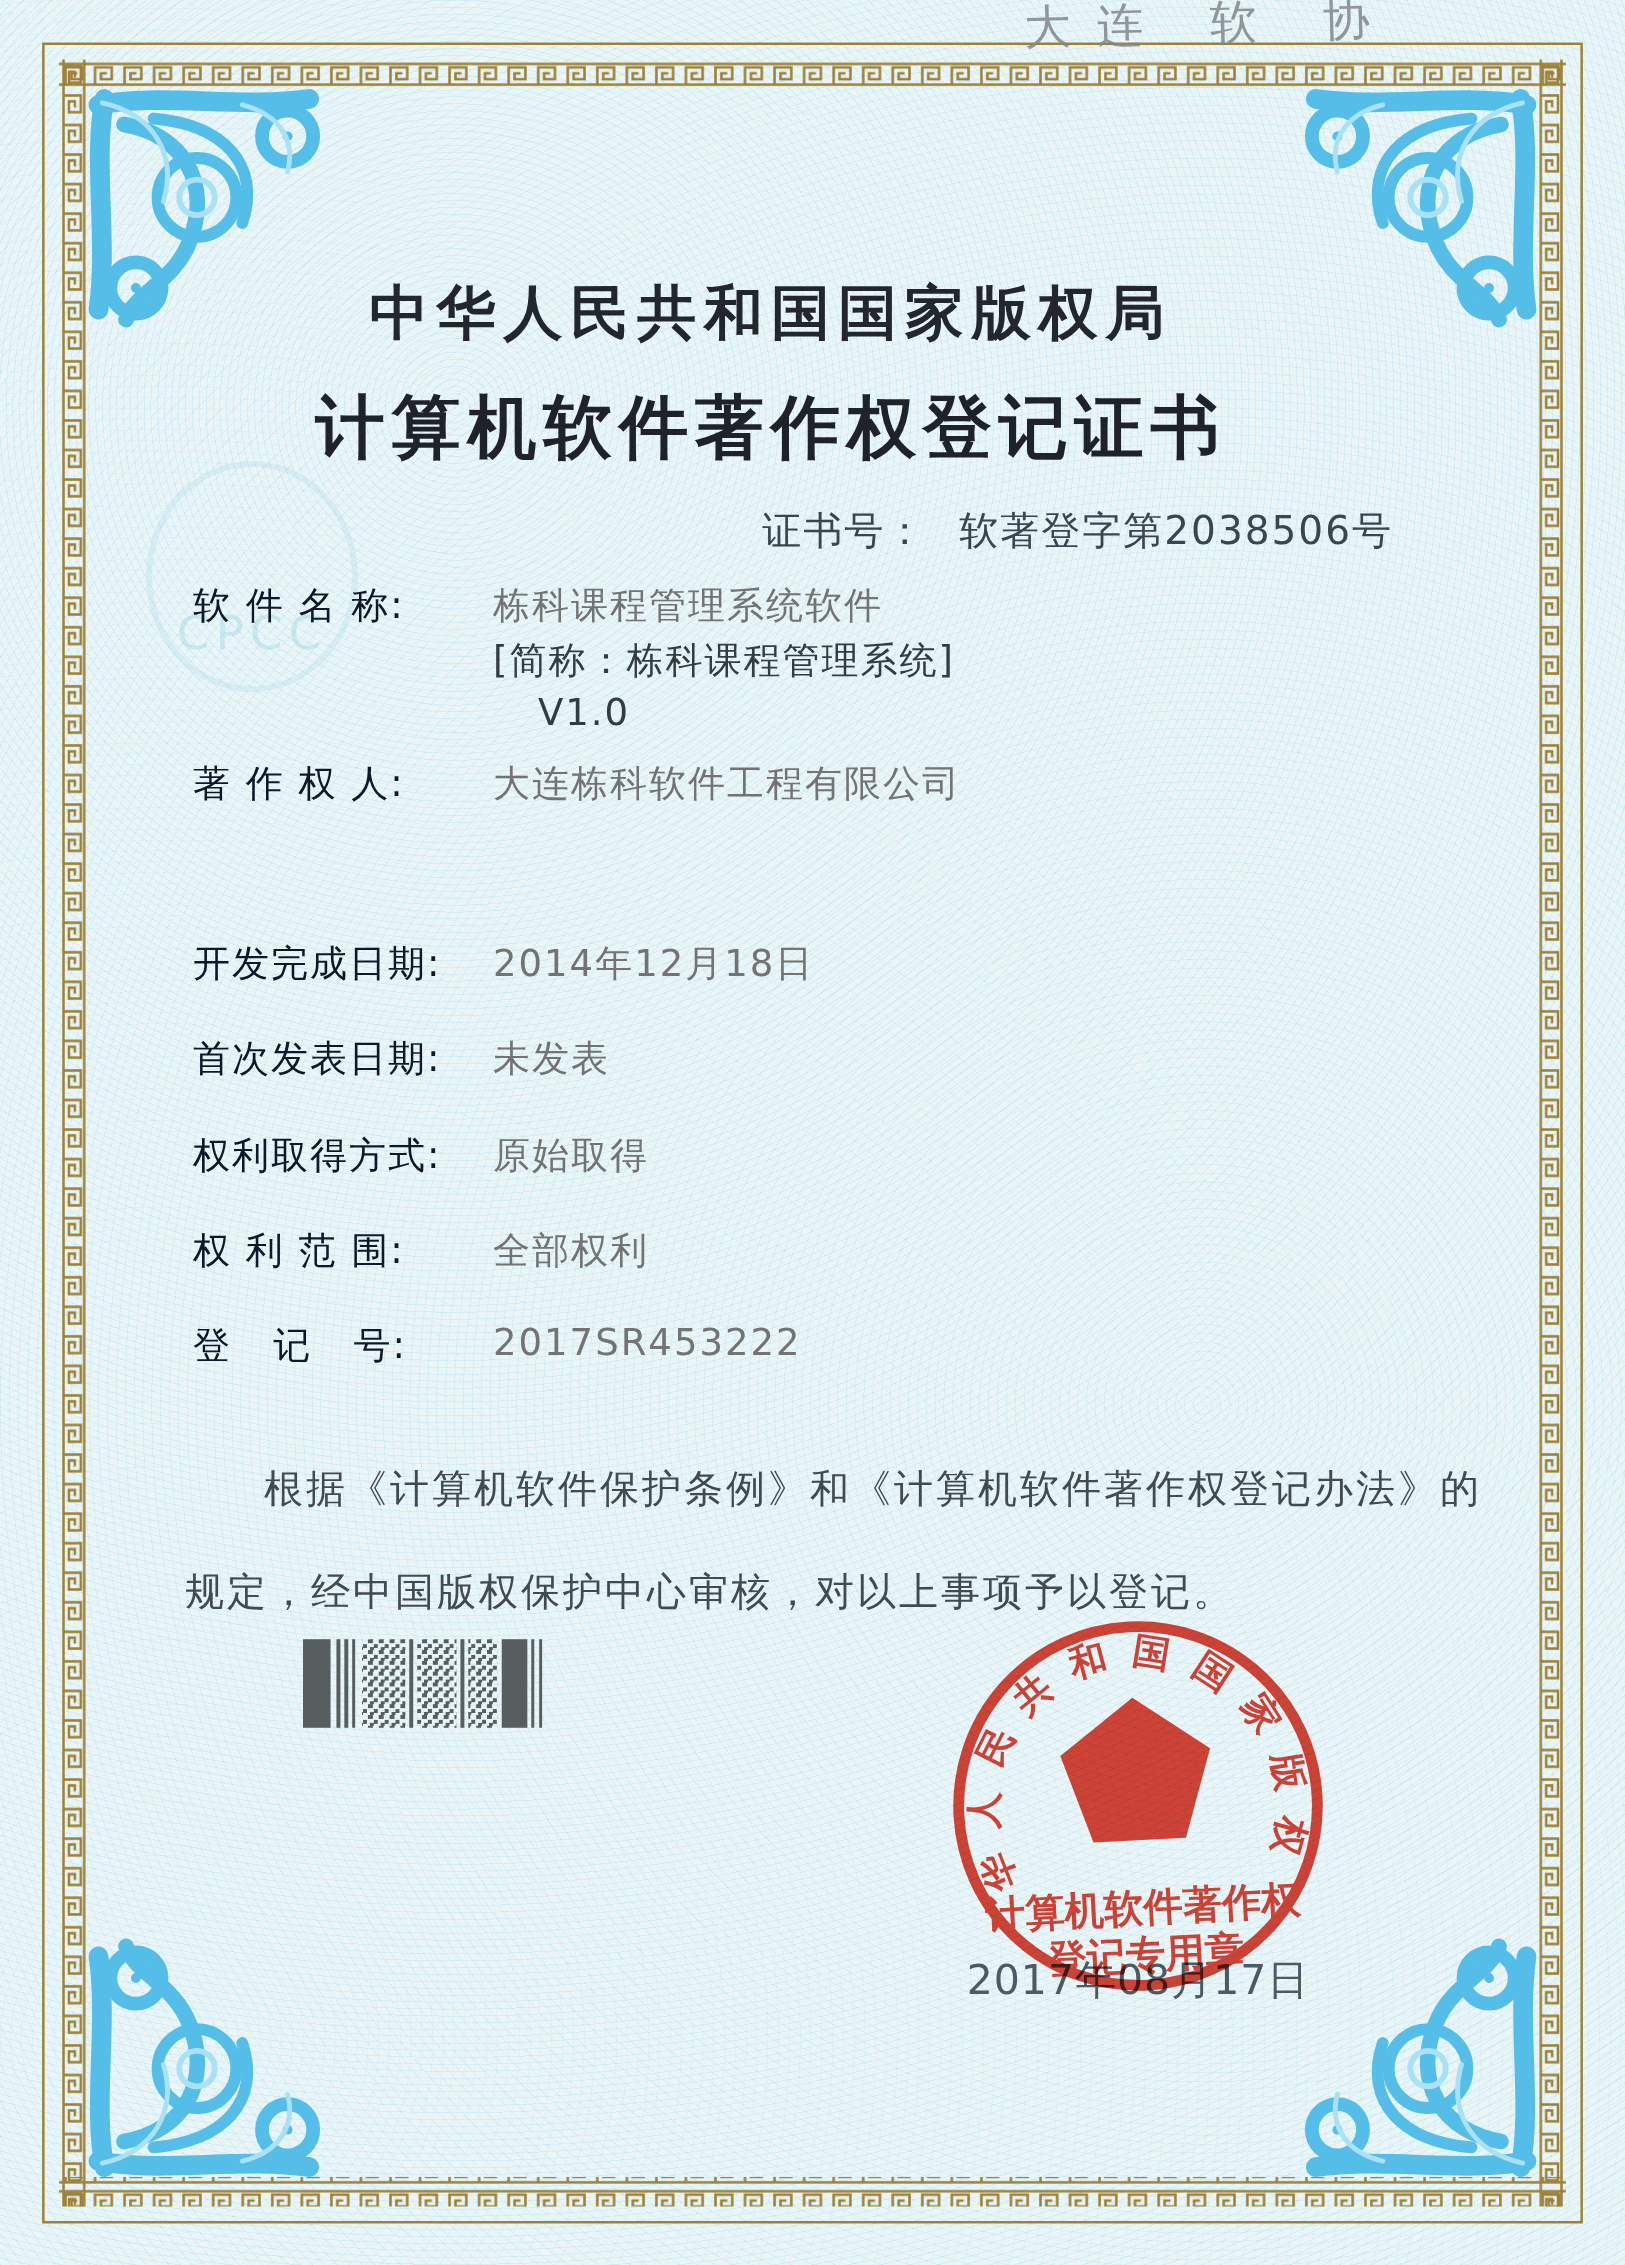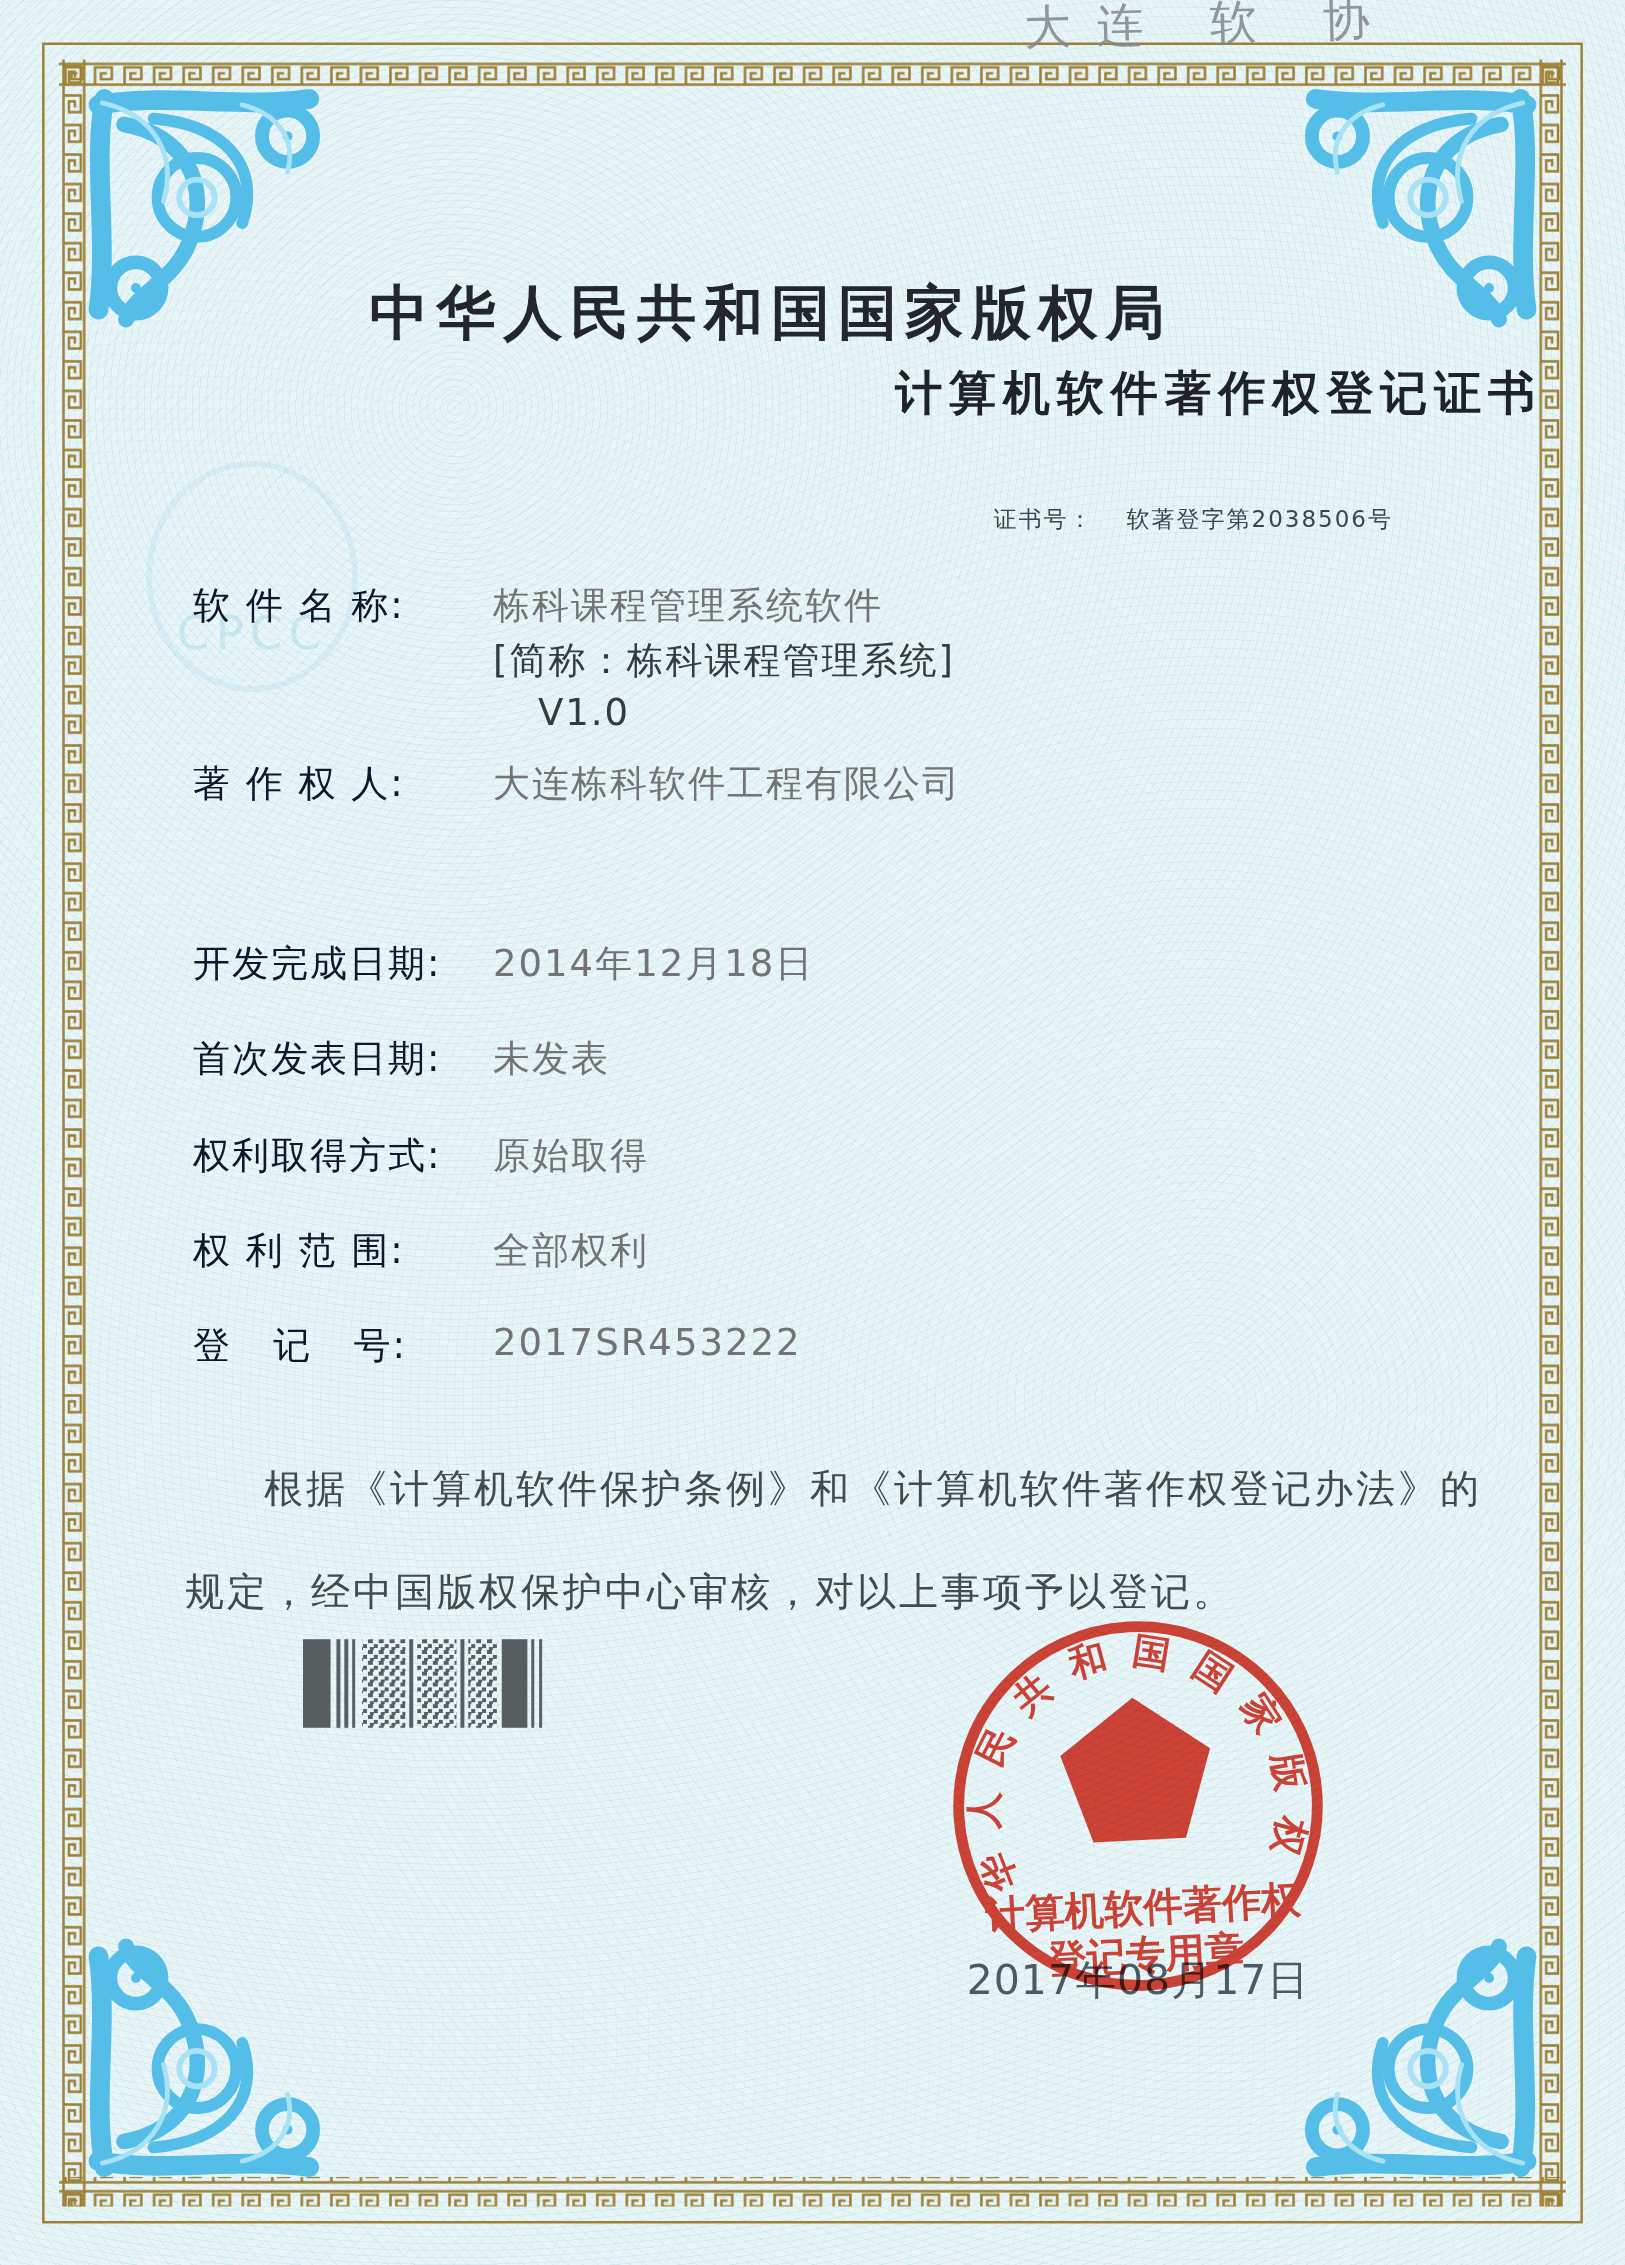--- a/index.html
+++ b/index.html
@@ -18,25 +18,25 @@
   .g2{background:repeating-radial-gradient(circle at 74% 62%, rgba(110,198,222,.13) 0 1px, rgba(0,0,0,0) 1px 8.9px);}
   .g3{background:repeating-radial-gradient(circle at 10% 90%, rgba(140,210,230,.10) 0 1px, rgba(0,0,0,0) 1px 10.8px);}
   .frame-svg{position:absolute;inset:0;}
   .abs{position:absolute;}
   .center-band{left:0;width:1542px;text-align:center;}
   .authority{
     top:274px;font-family:"Liberation Serif","DejaVu Serif",serif;
     font-size:59px;font-weight:700;letter-spacing:7.9px;color:#23262d;
   }
   .cert-title{
-    top:362px;font-family:"Liberation Serif","DejaVu Serif",serif;
-    font-size:47px;font-weight:700;letter-spacing:6.9px;color:#1f222a;text-align:right;
+    top:382px;font-family:"Liberation Serif","DejaVu Serif",serif;
+    font-size:69px;font-weight:700;letter-spacing:6.9px;color:#1f222a;
   }
   .cert-no{
-    top:504px;right:232px;font-size:23px;color:#3a4550;letter-spacing:2px;
+    top:504px;right:232px;font-size:39px;color:#3a4550;letter-spacing:2px;
   }
   .cert-no .lab{margin-right:33px;}
   .field-row{left:148px;font-size:37px;letter-spacing:2px;color:#39424b;}
   .field-label{position:absolute;left:45px;top:0;white-space:pre;color:#0f172a;}
   .field-value{position:absolute;left:345px;top:0;white-space:pre;color:#737373;}
   .f-extra{position:absolute;left:345px;white-space:pre;color:#333c45;}
   .body-par{left:185px;width:1310px;font-size:39px;letter-spacing:3px;color:#414a52;line-height:102px;}
   .indent{text-indent:79px;}
   .hand{
     top:-7.9px;left:1024px;font-size:47px;color:#82868c;

